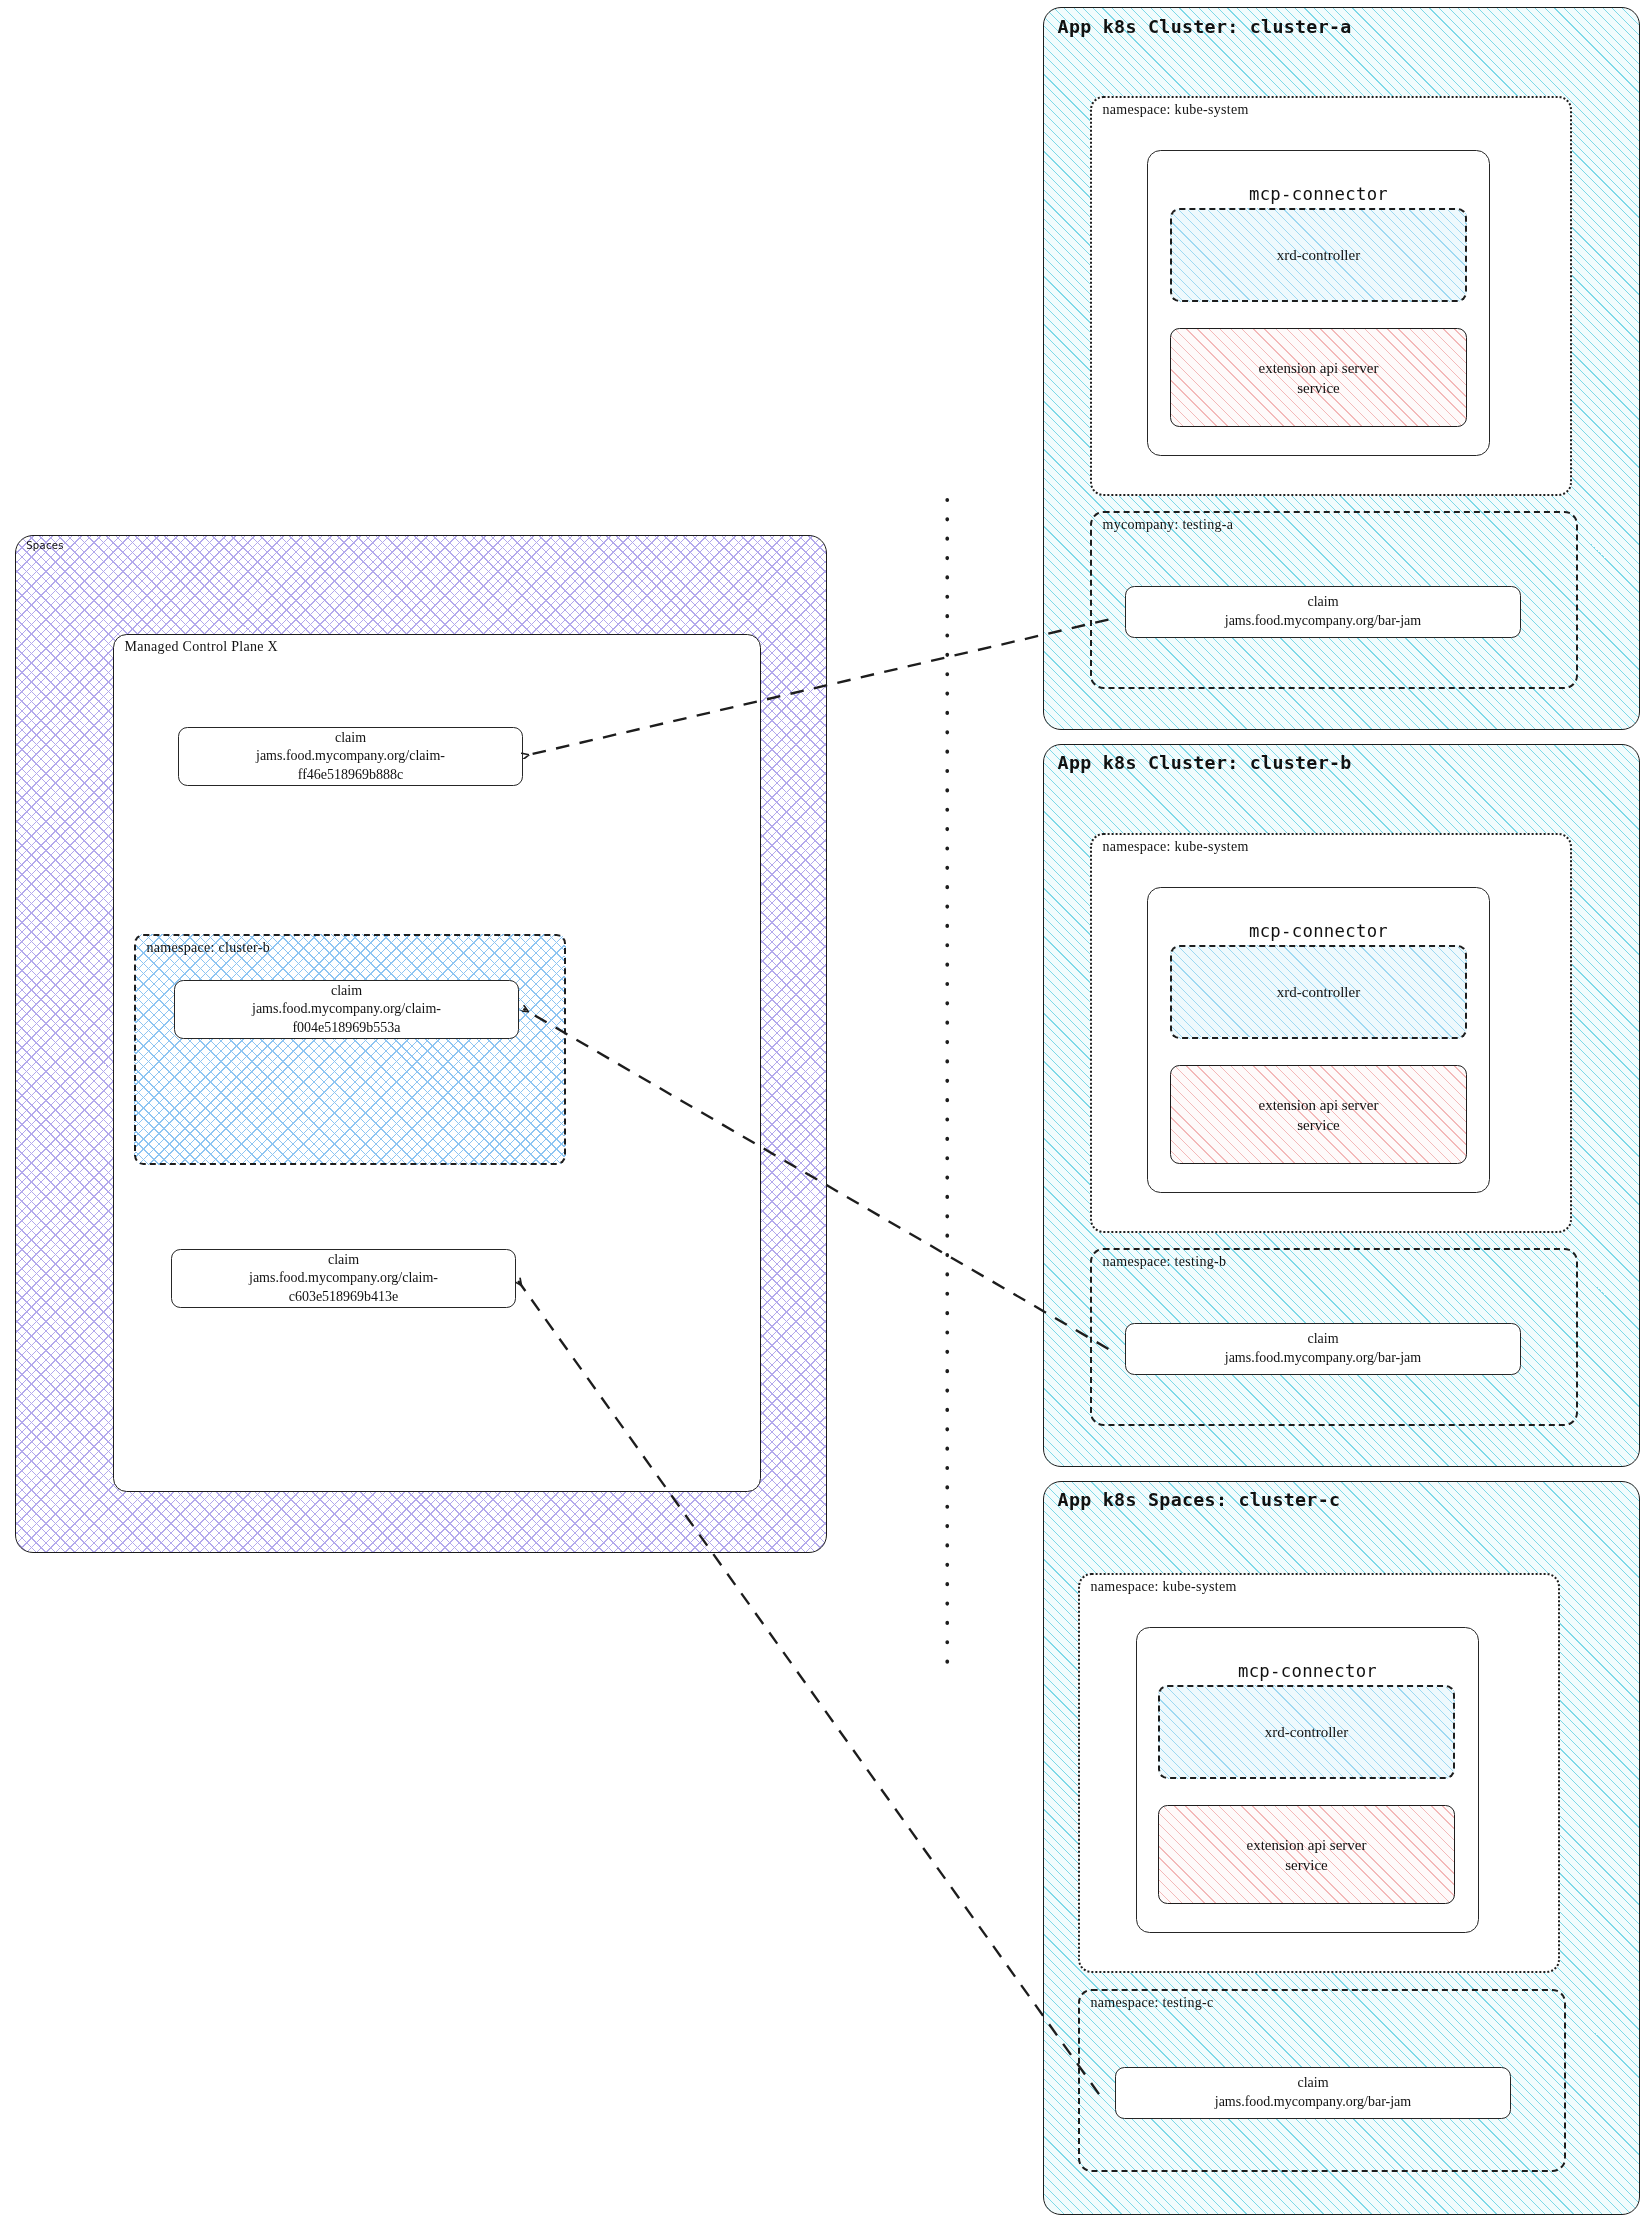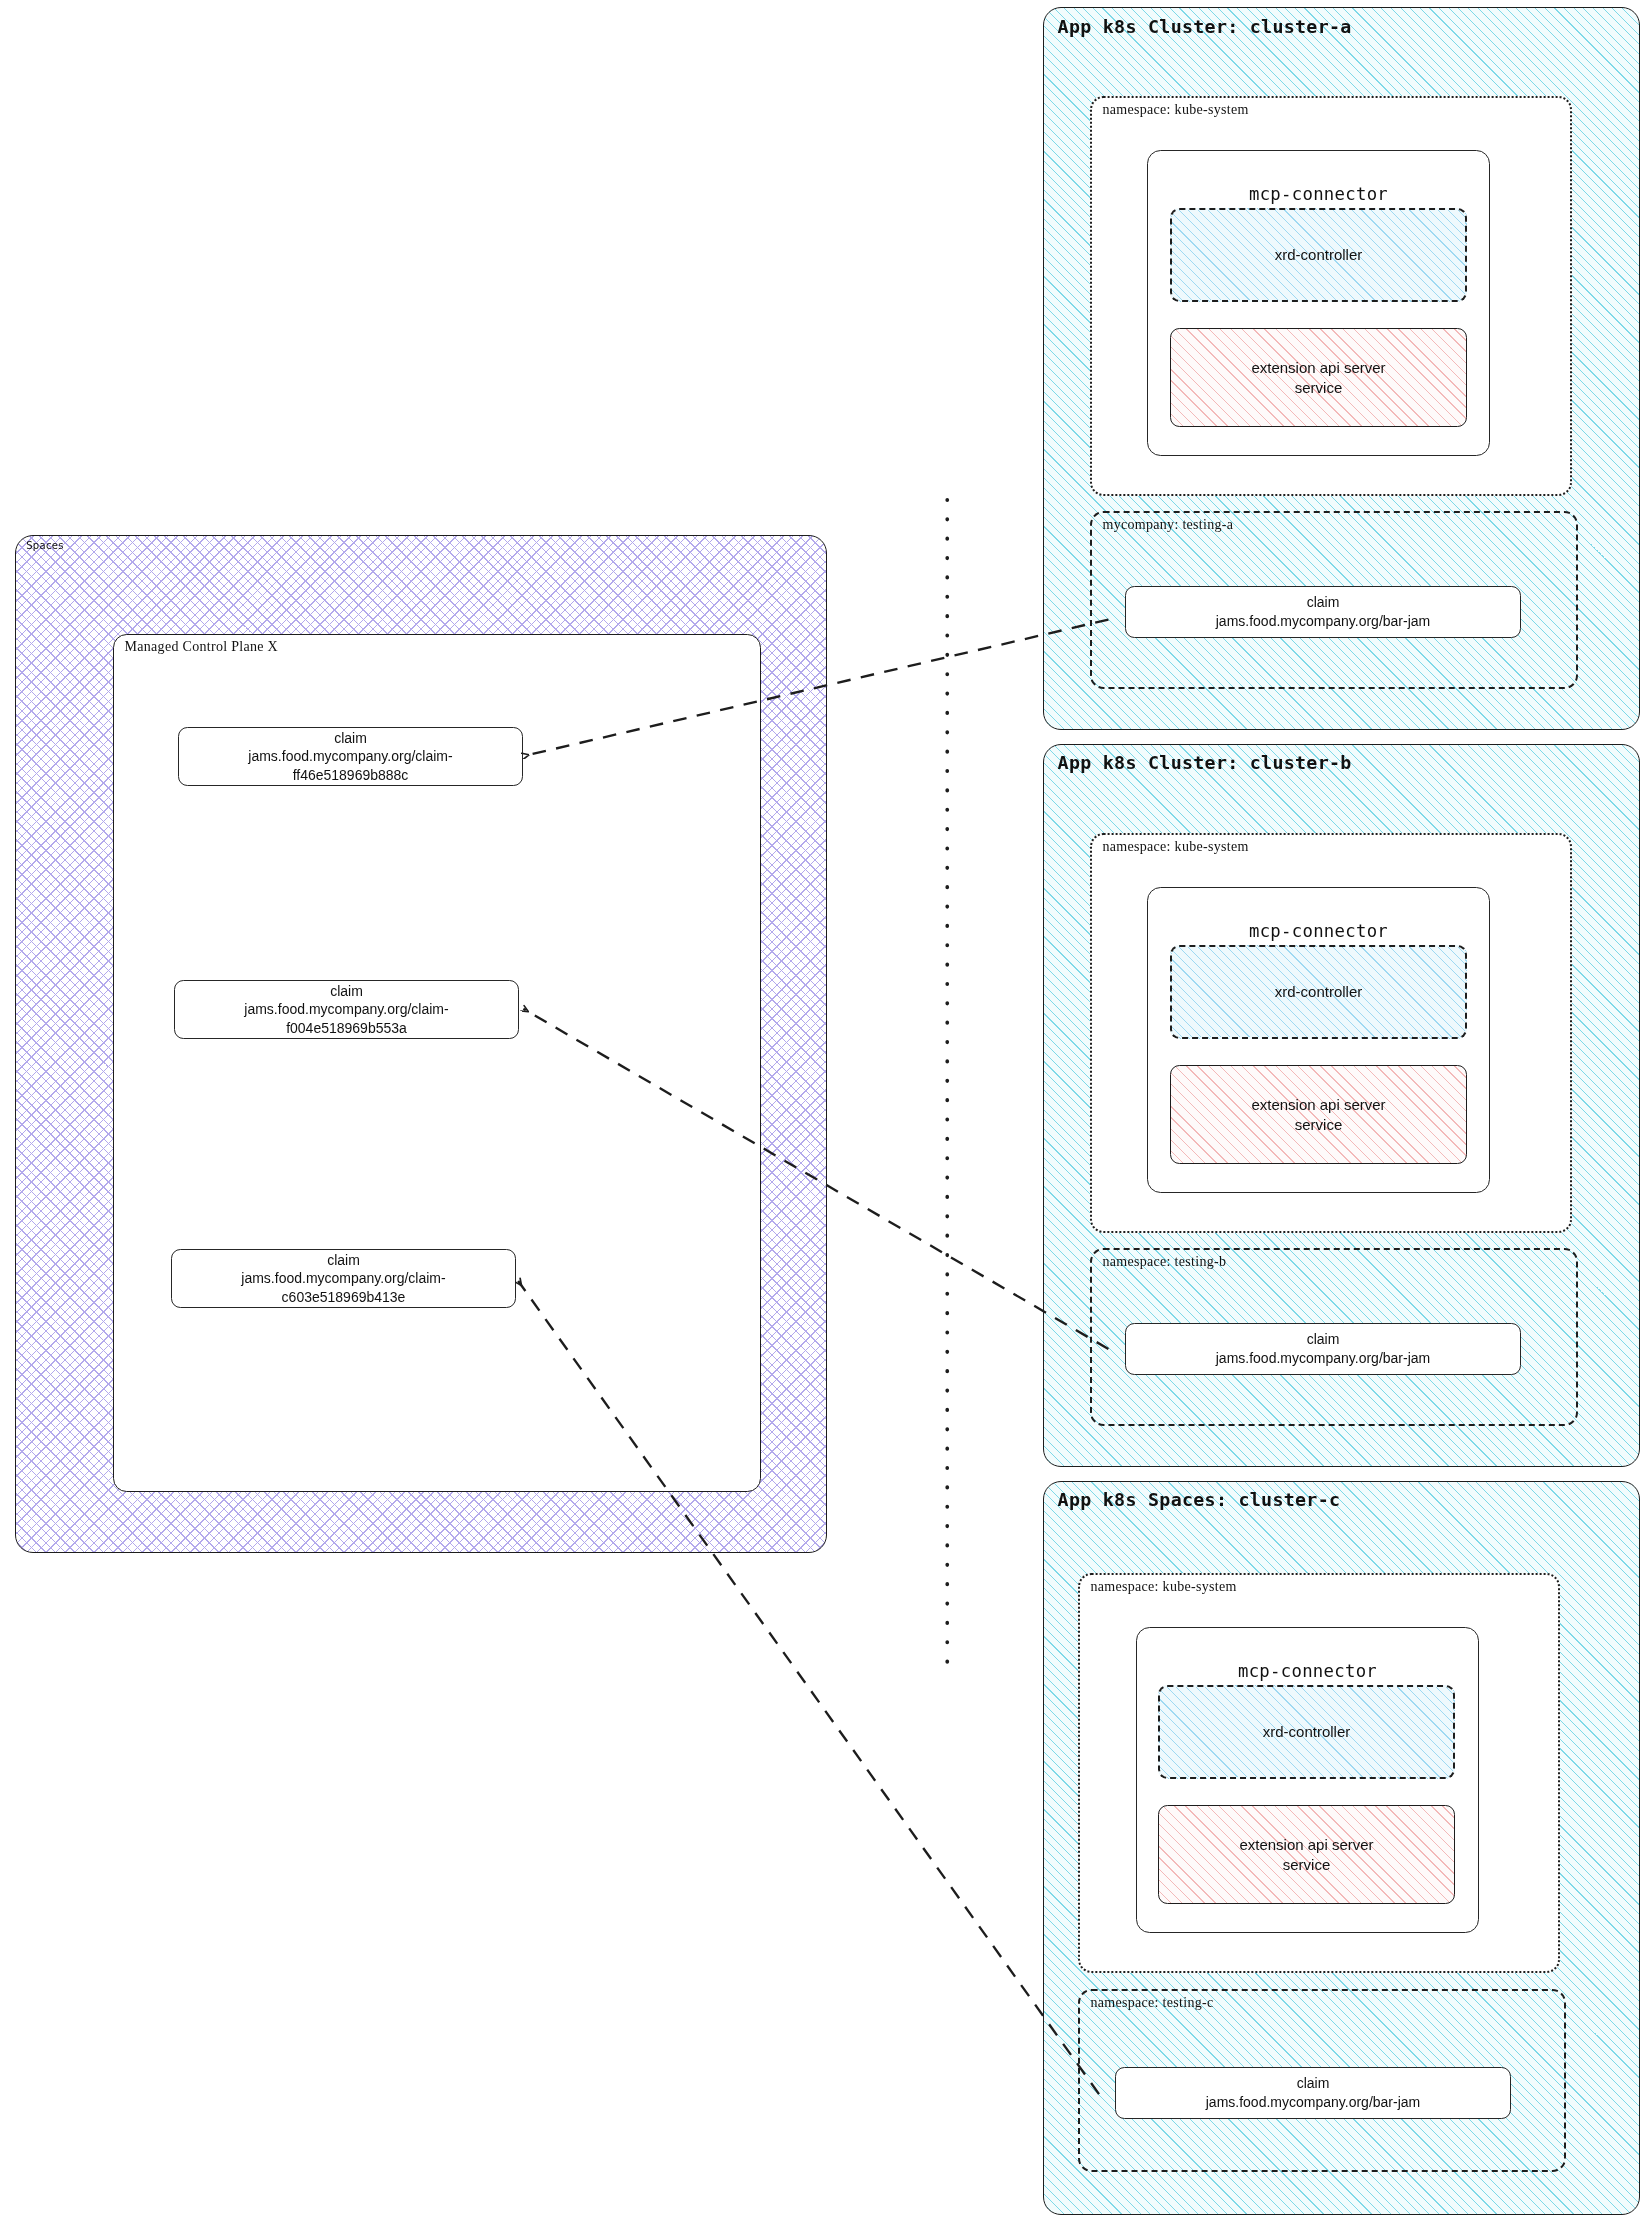--- a/index.html
+++ b/index.html
@@ -57,21 +57,21 @@
     font-family:"DejaVu Sans Mono",monospace;
     font-size:18.3px;font-weight:bold;color:#111;white-space:nowrap;letter-spacing:0.3px;
   }
   .center-title{
     position:absolute;left:0;right:0;top:9.4px;text-align:center;
     font-family:"DejaVu Sans Mono",monospace;
     font-size:17.3px;color:#111;letter-spacing:0.3px;margin-top:24px;
   }
   .node-text{
     position:absolute;left:0;right:0;top:50%;transform:translateY(-50%);
-    text-align:center;font-family:Liberation Sans, sans-serif;
+    text-align:center;font-family:Liberation Serif, serif;
     font-size:14px;line-height:1.34;color:#111;padding:0 5.2px;box-sizing:border-box;
     white-space:pre-line;
   }
   .node-text.big{font-size:15px;}
 
   
   #links{position:absolute;left:0;top:0;width:1647px;height:2227px;pointer-events:none;}
 </style>
 </head>
 <body>
@@ -85,20 +85,23 @@
   <div class="box fill-white b-solid r-md" style="left:113px;top:634px;width:648px;height:858px;">
     <span class="corner-label">Managed Control Plane X</span>
   </div>
 
   <div class="box fill-white b-solid-thin r-sm" style="left:178px;top:727px;width:345px;height:59px;">
     <div class="node-text"><span>claim</span>
 <span>jams.food.mycompany.org/claim-
 ff46e518969b888c</span></div>
   </div>
 
+  <div class="box hatch-bluecross b-dash r-sm" style="left:134px;top:934px;width:432px;height:231px;">
+    <span class="corner-label">namespace: cluster-b</span>
+  </div>
   <div class="box fill-white b-solid-thin r-sm" style="left:174px;top:980px;width:345px;height:59px;">
     <div class="node-text"><span>claim</span>
 <span>jams.food.mycompany.org/claim-
 f004e518969b553a</span></div>
   </div>
 
   <div class="box fill-white b-solid-thin r-sm" style="left:171px;top:1249px;width:345px;height:59px;">
     <div class="node-text"><span>claim</span>
 <span>jams.food.mycompany.org/claim-
 c603e518969b413e</span></div>

